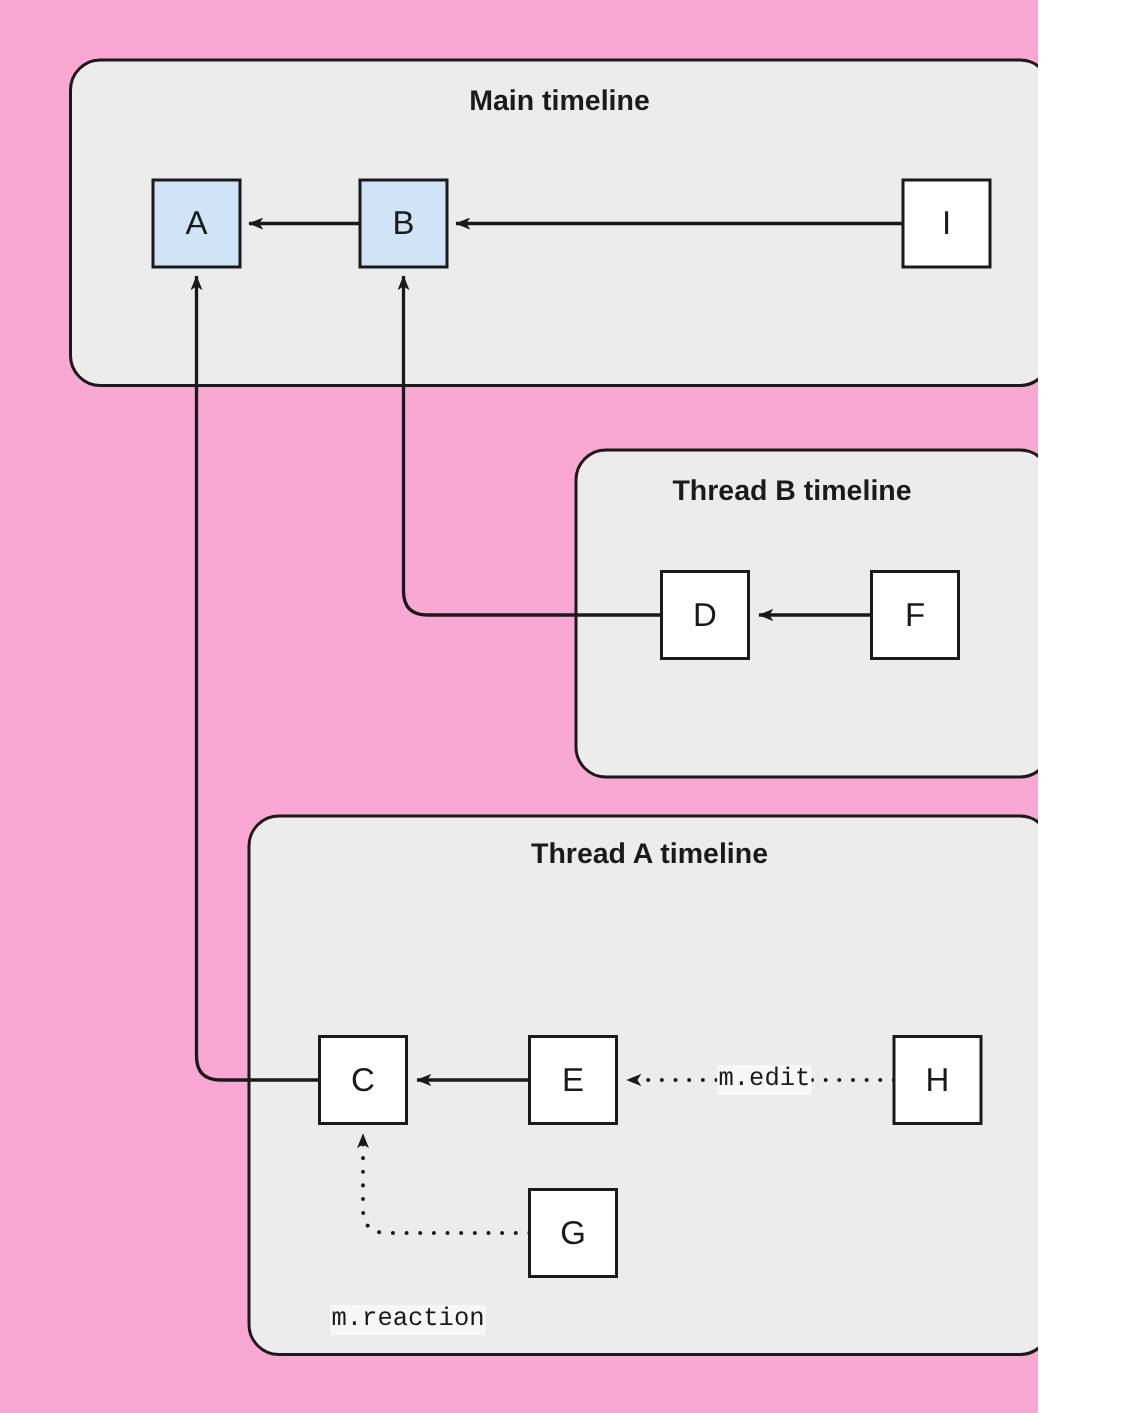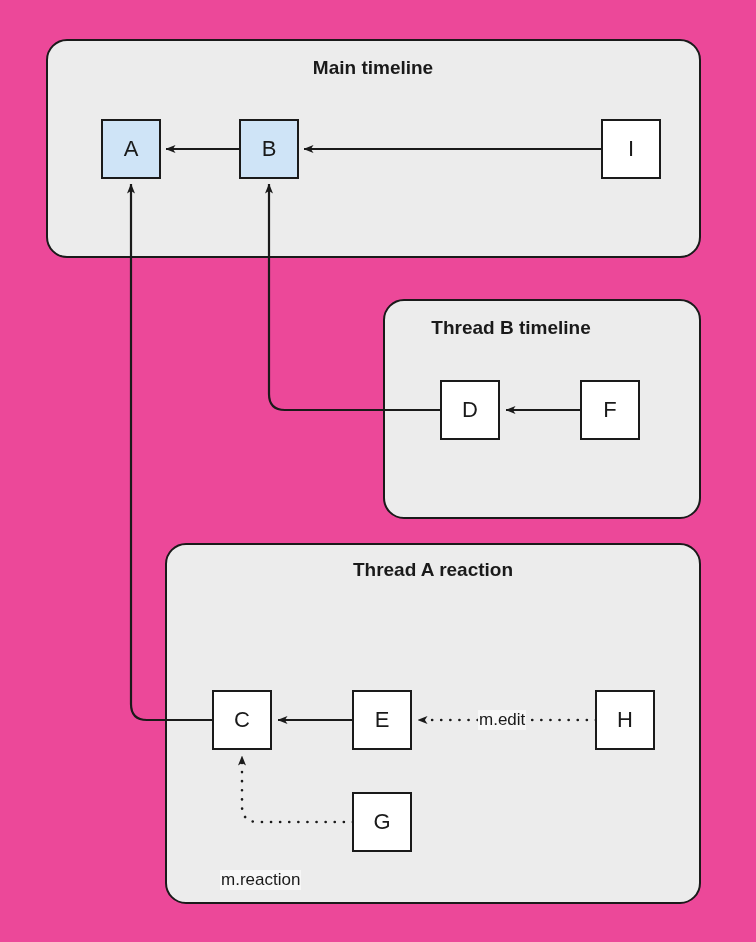--- a/index.html
+++ b/index.html
@@ -6,23 +6,23 @@
   html, body {
     margin: 0;
     padding: 0;
     background: #ffffff;
   }
   body {
     font-family: "Liberation Sans", sans-serif;
   }
   #canvas {
     position: relative;
-    width: 756px;
+    width: 692px;
     height: 942px;
-    background: #ec4899;
+    background: #f9a8d4;
     overflow: hidden;
   }
   svg.layer {
     position: absolute;
     left: 0;
     top: 0;
     width: 756px;
     height: 942px;
   }
   .group-title {
@@ -41,21 +41,21 @@
     font-size: 22px;
     color: #1a1a1a;
     text-align: center;
     white-space: nowrap;
     display: flex;
     align-items: center;
     justify-content: center;
   }
   .edge-label {
     position: absolute;
-    font-family: Liberation Sans, sans-serif;
+    font-family: Liberation Mono, monospace;
     font-size: 17px;
     color: #1a1a1a;
     background: #f7f7f7;
     white-space: nowrap;
     padding: 0 1px;
     line-height: 20px;
   }
 </style>
 </head>
 <body>
@@ -97,22 +97,22 @@
         <rect x="581" y="381" width="58" height="58" fill="#ffffff" stroke="#1a1a1a" stroke-width="2"></rect>
         <rect x="213" y="691" width="58" height="58" fill="#ffffff" stroke="#1a1a1a" stroke-width="2"></rect>
         <rect x="353" y="691" width="58" height="58" fill="#ffffff" stroke="#1a1a1a" stroke-width="2"></rect>
         <rect x="596" y="691" width="58" height="58" fill="#ffffff" stroke="#1a1a1a" stroke-width="2"></rect>
         <rect x="353" y="793" width="58" height="58" fill="#ffffff" stroke="#1a1a1a" stroke-width="2"></rect>
       </g>
   </svg>
 
   <div id="text-overlay">
       <div class="group-title" style="left: 373px; top: 57px;">Main timeline</div>
-      <div class="group-title" style="left: 511px; top: 317px;">Thread B timeline</div>
-      <div class="group-title" style="left: 433px; top: 559px;">Thread A reaction</div>
+      <div class="group-title" style="left: 528px; top: 317px;">Thread B timeline</div>
+      <div class="group-title" style="left: 433px; top: 559px;">Thread A timeline</div>
       <div class="edge-label" style="left: 478px; top: 710px;">m.edit</div>
       <div class="edge-label" style="left: 220px; top: 870px;">m.reaction</div>
       <div class="node-label" style="left: 102px; top: 120px; width: 58px; height: 58px;">A</div>
       <div class="node-label" style="left: 240px; top: 120px; width: 58px; height: 58px;">B</div>
       <div class="node-label" style="left: 602px; top: 120px; width: 58px; height: 58px;">I</div>
       <div class="node-label" style="left: 441px; top: 381px; width: 58px; height: 58px;">D</div>
       <div class="node-label" style="left: 581px; top: 381px; width: 58px; height: 58px;">F</div>
       <div class="node-label" style="left: 213px; top: 691px; width: 58px; height: 58px;">C</div>
       <div class="node-label" style="left: 353px; top: 691px; width: 58px; height: 58px;">E</div>
       <div class="node-label" style="left: 596px; top: 691px; width: 58px; height: 58px;">H</div>

